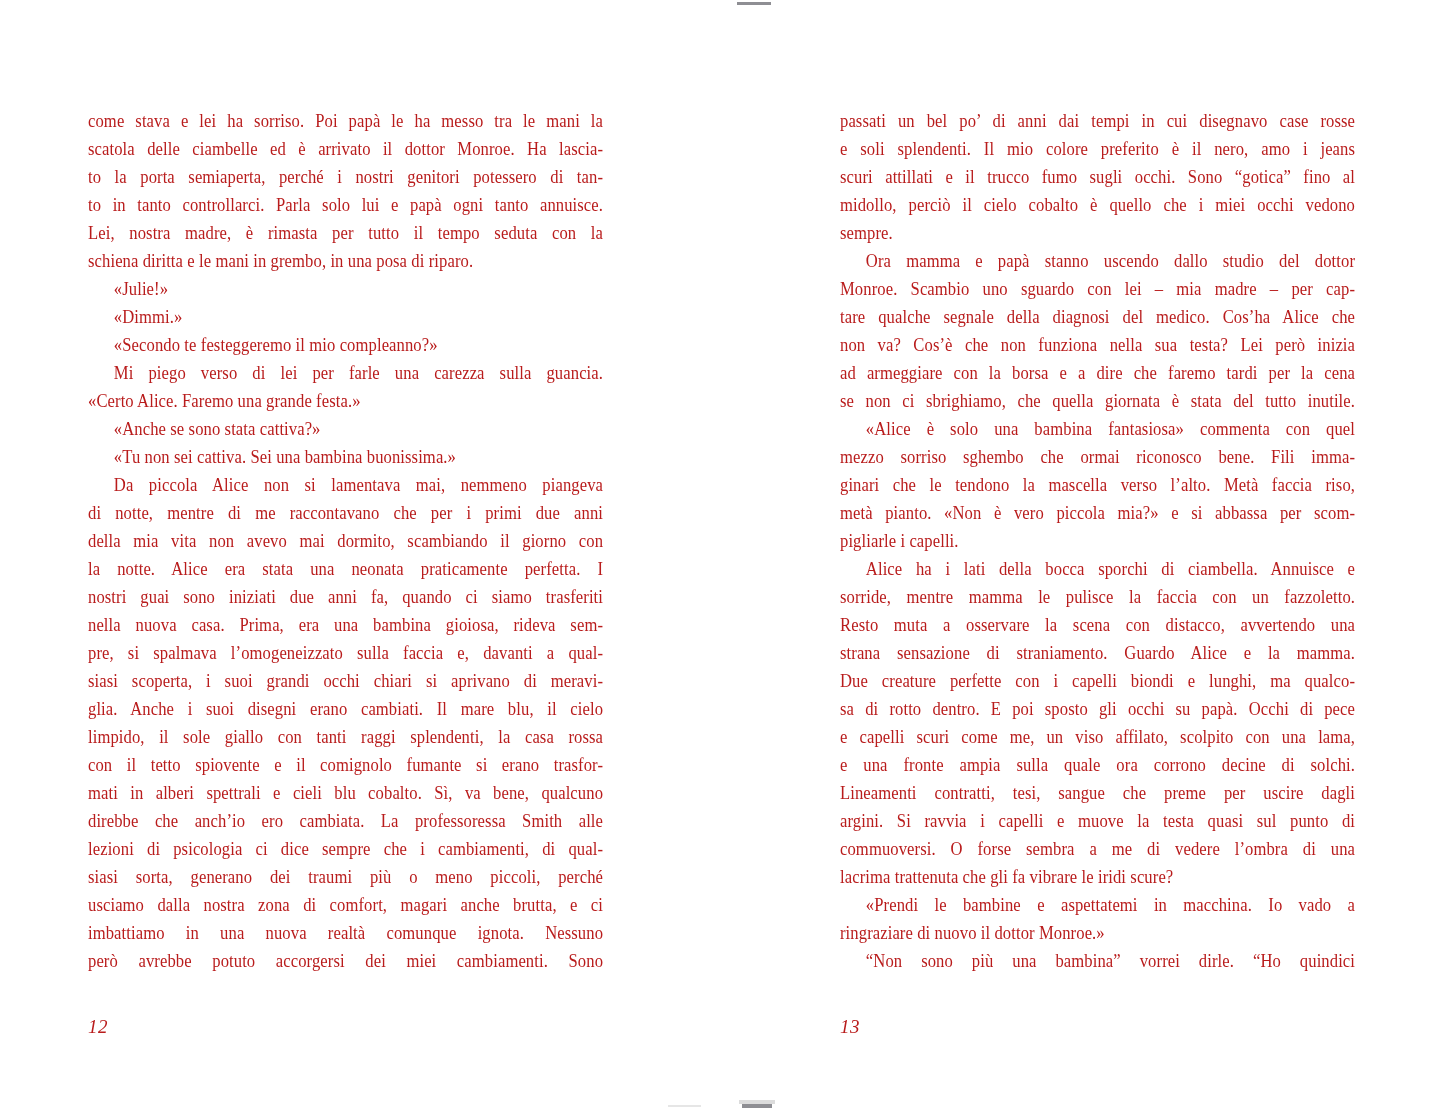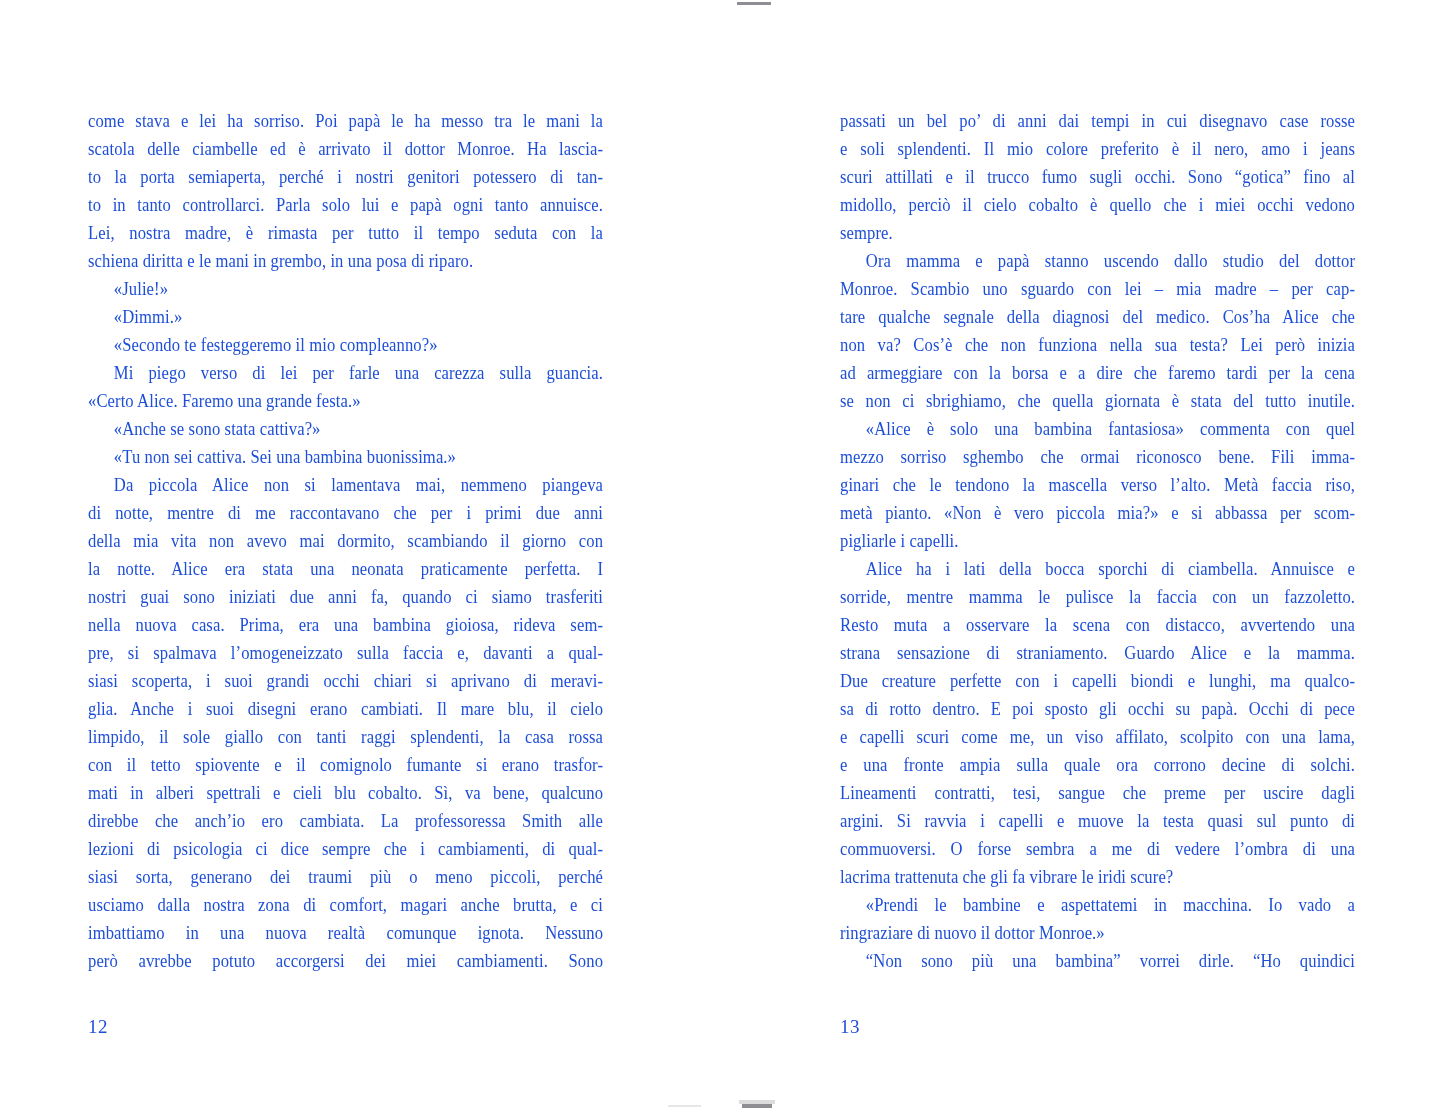--- a/index.html
+++ b/index.html
@@ -7,21 +7,21 @@
     padding: 0;
     background: #ffffff;
   }
   .spread {
     position: relative;
     width: 1445px;
     height: 1111px;
     background: #ffffff;
     overflow: hidden;
     font-family: "Liberation Serif", "DejaVu Serif", serif;
-    color: #1d4ed8;
+    color: #b91c1c;
   }
   .page-text {
     position: absolute;
     top: 107px;
     width: 558px;
     font-size: 18px;
     line-height: 28px;
     transform: scaleX(0.923);
     transform-origin: 0 0;
     letter-spacing: 0.1px;
@@ -37,20 +37,21 @@
     text-align: left;
     text-align-last: auto;
   }
   .line.indent { text-indent: 28px; }
   .page-num {
     position: absolute;
     top: 1015px;
     font-size: 19px;
     line-height: 24px;
     letter-spacing: 0.5px;
+    font-style: italic;
   }
   .page-num.left-num { left: 88px; }
   .page-num.right-num { left: 840px; width: 515px; }
   .mark { position: absolute; }
   .mark.top-center     { left: 737px; top: 2px;    width: 34px; height: 3px; }
   .mark.bottom-light   { left: 668px; top: 1105px; width: 33px; height: 2px; }
   .mark.bottom-halo    { left: 739px; top: 1100px; width: 36px; height: 4px; }
   .mark.bottom-dark    { left: 742px; top: 1104px; width: 30px; height: 4px; }
 </style>
 </head>

